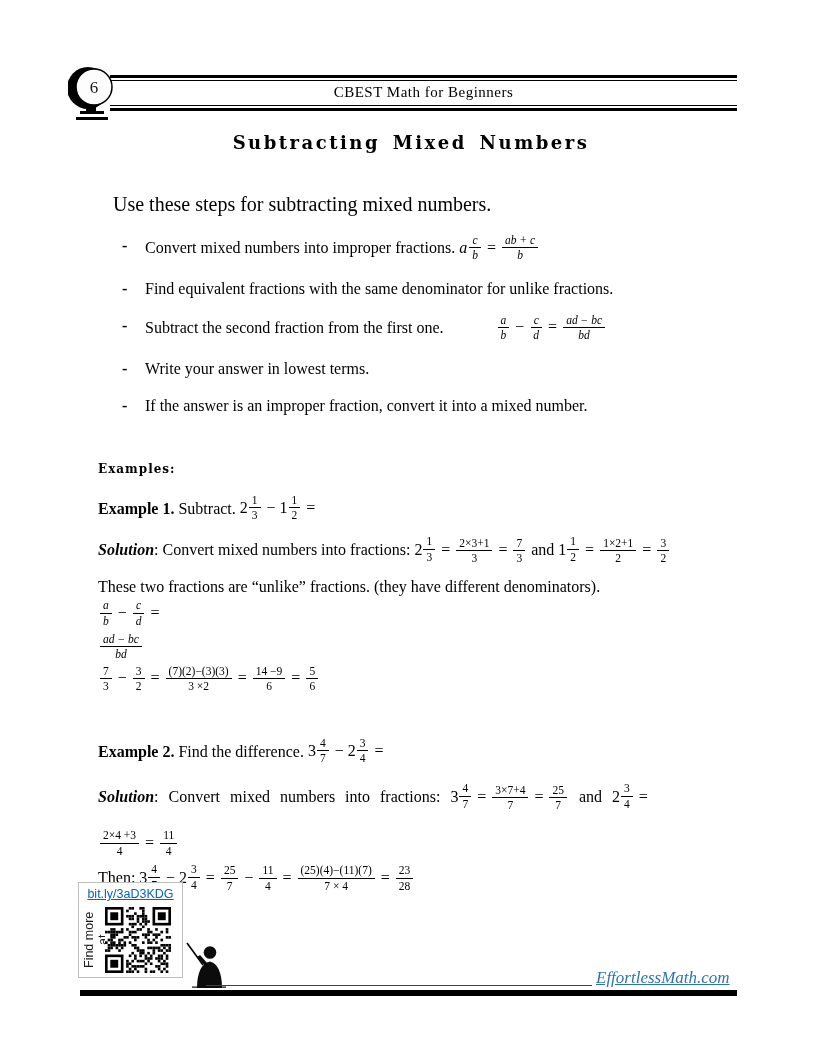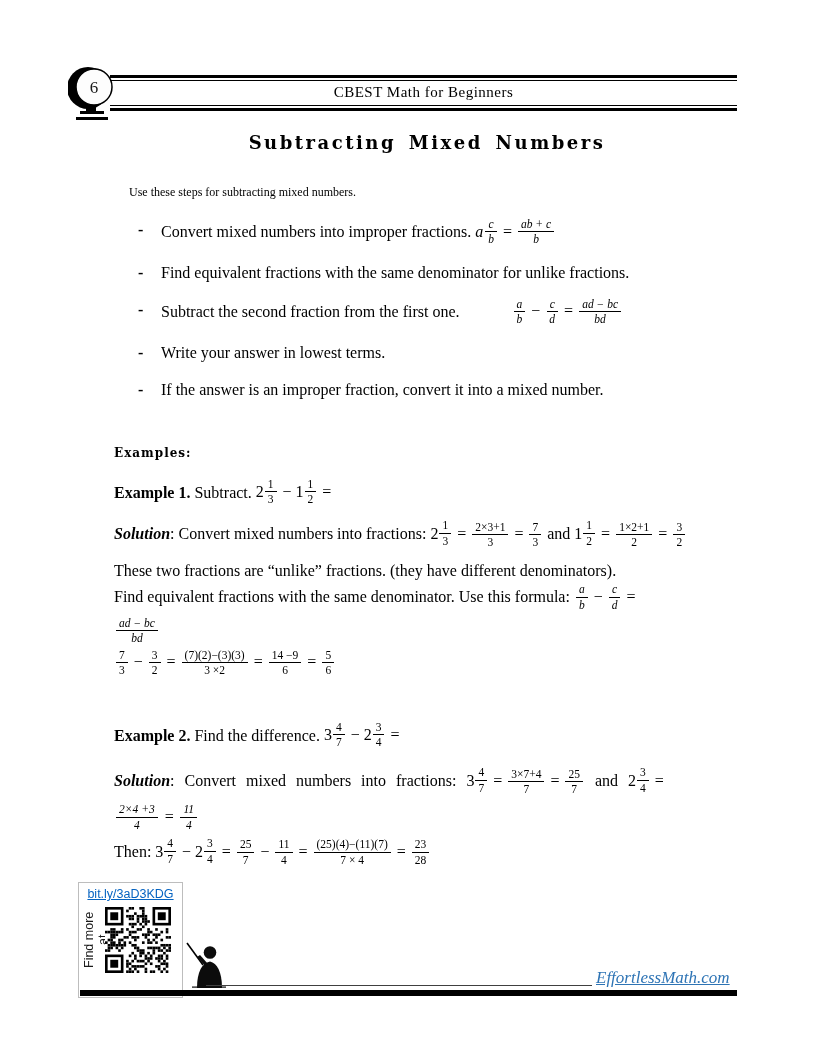--- a/index.html
+++ b/index.html
@@ -11,65 +11,65 @@
   .hband { position:absolute; left:110px; width:627px; top:75px; }
   .hl { width:100%; background:#000; }
   .hl.t { height:3px; }
   .hl.n { height:1px; margin-top:2px; }
   .hl.n2 { height:1px; margin-bottom:2px; }
   .htitle { text-align:center; font-size:15px; padding:3px 0 4px; letter-spacing:0.5px; }
 
   .globe { position:absolute; left:68px; top:62px; width:50px; height:62px; }
 
   
-  .main { position:absolute; left:114px; top:130px; width:626px; }
+  .main { position:absolute; left:98px; top:130px; width:626px; }
   h1.title { font-family:"DejaVu Serif", serif; font-size:18px; font-weight:bold;
              text-align:center; letter-spacing:2.5px; word-spacing:4px; margin-top:2px; }
-  p.intro { margin-top:32px; padding-left:15px; font-size:12px; }
+  p.intro { margin-top:40px; padding-left:15px; font-size:20px; }
 
   ul.steps { list-style:none; margin-top:18px; padding-left:24px; }
   ul.steps li { display:flex; margin-bottom:13px; font-size:16px; line-height:1.5; }
   ul.steps li .dash { font-weight:bold; width:23px; flex:0 0 23px; }
   ul.steps li .bt { flex:1; }
 
   h2.exh { font-family:"DejaVu Serif", serif; font-size:12px; font-weight:bold;
            letter-spacing:1px; margin-top:44px; }
 
   .ln { font-size:16px; margin-top:12px; }
   .ln.nw { white-space:nowrap; }
   .ln.just { word-spacing:6px; }
   .ex1 { margin-top:18px; }
   .sol1 { margin-top:12px; }
   .p1 { }
   .p2 { margin-top:3px; }
   .p3 { margin-top:4px; }
   .c1 { margin-top:2px; }
   .ex2 { margin-top:42px; }
   .sol2 { margin-top:16px; }
-  .sol2b { margin-top:6px;font-style:italic; }
+  .sol2b { margin-top:16px; }
   .thenl { margin-top:4px; }
 
   
   .b { font-weight:bold; }
   .bi { font-weight:bold; font-style:italic; }
   .i { font-style:italic; }
   .op { margin:0 4px; }
   .frac { display:inline-flex; flex-direction:column; align-items:center;
           vertical-align:middle; font-size:11.5px; line-height:1.25;
           text-align:center; margin:0 2px; position:relative; top:-1px; }
   .frac .fn { padding:0 3px; border-bottom:1px solid #000; white-space:nowrap; }
   .frac .fd { padding:0 3px; white-space:nowrap; }
   .frac.it { font-style:italic; }
   .mix { display:inline-flex; align-items:center; }
   .mix .w { font-size:16px; }
   .mix .frac { margin-left:1px; }
   .spc { display:inline-block; }
 
   
-  .qrbox { position:absolute; left:78px; top:882px; width:105px; height:116px;
+  .qrbox { position:absolute; left:78px; top:882px; width:105px; height:96px;
            border:1px solid #bdbdbd; background:#fff; }
   .qrlink { display:block; text-align:center; margin-top:4px;
             font-family:"Liberation Sans", sans-serif; font-size:12.5px;
             color:#0563c1; text-decoration:underline; }
   .qrlabel { position:absolute; left:3px; top:24px; height:66px;
              writing-mode:vertical-rl; transform:rotate(180deg);
              font-family:"Liberation Sans", sans-serif; font-size:12.5px;
              color:#1a1a1a; text-align:center; }
   .qrcode { position:absolute; left:26px; top:24px; width:66px; height:66px; }
 
@@ -180,21 +180,21 @@
             <span class="fd">2</span>
           </span>
         </span><span class="op">=</span><span class="frac">
           <span class="fn">1×2+1</span>
           <span class="fd">2</span>
         </span><span class="op">=</span><span class="frac">
           <span class="fn">3</span>
           <span class="fd">2</span>
         </span></p>
     <p class="ln p1"><span>These two fractions are “unlike” fractions. (they have different denominators).</span></p>
-    <p class="ln p2 nw"><span>Find equivalent fractions with the same denominator. Use this formula: </span><span class="frac it">
+    <p class="ln p2 nw"><span class="frac it">
           <span class="fn">a</span>
           <span class="fd">b</span>
         </span><span class="op">−</span><span class="frac it">
           <span class="fn">c</span>
           <span class="fd">d</span>
         </span><span class="op">=</span></p>
     <p class="ln p3"><span class="frac it">
           <span class="fn">ad − bc</span>
           <span class="fd">bd</span>
         </span></p>

